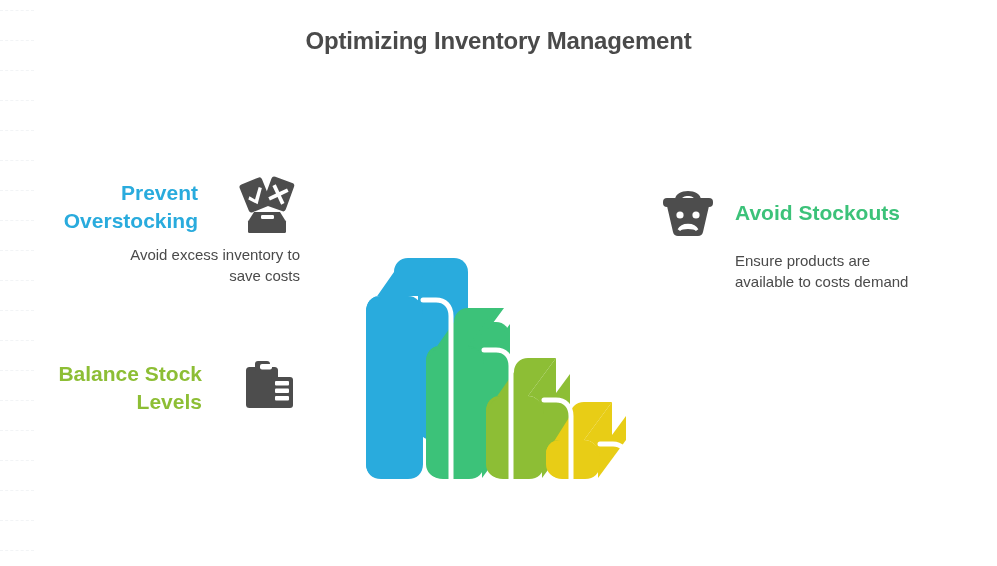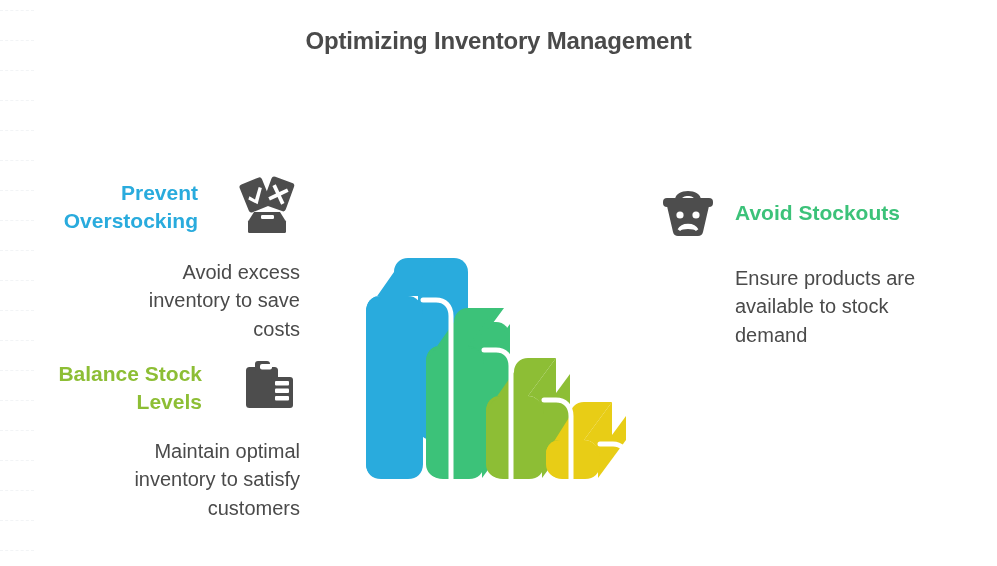--- a/index.html
+++ b/index.html
@@ -50,22 +50,22 @@
 
   .item-title {
     font-size:21px;
     font-weight:bold;
     line-height:1.32;
   }
   .item.left .item-title { text-align:right; }
   .item.right .item-title { text-align:right; }
 
   .item-desc {
-    margin-top:16px;
-    font-size:20px;
+    margin-top:2px;
+    font-size:15px;
     line-height:1.42;
     color:#4a4a4a;
   }
   .item.left .item-desc { text-align:right; }
   .item.right .item-desc { text-align:left; }
 
   .icon { flex:0 0 auto; display:block; }
 
   
   .stack {
@@ -151,21 +151,20 @@
           </g>
           <g fill="#ffffff">
             <rect x="22" y="9" width="12" height="5.5" rx="2"></rect>
             <rect x="37" y="26" width="14" height="4.6" rx="1"></rect>
             <rect x="37" y="33.5" width="14" height="4.6" rx="1"></rect>
             <rect x="37" y="41" width="14" height="4.6" rx="1"></rect>
           </g>
         </svg>
       </span>
     </div>
-    <div class="item-desc" style="width:200px; margin-left:60px;">Maintain optimal inventory to satisfy customers</div>
   </div>
 
   <div class="item right" style="left:655px; top:178px; width:290px;">
     <div class="item-head">
       <span class="icon">
         <svg width="66" height="66" viewBox="0 0 66 66">
           <g fill="#4d4d4d">
 
             <path d="M20 22 C20 10, 46 10, 46 22 L39.5 22 C39.5 16.5, 26.5 16.5, 26.5 22 Z"></path>
 
@@ -175,21 +174,21 @@
           </g>
           <g fill="#ffffff">
             <circle cx="25" cy="37" r="3.6"></circle>
             <circle cx="41" cy="37" r="3.6"></circle>
             <path d="M24 52 C27 45.5, 39 45.5, 42 52 C39 48.8, 27 48.8, 24 52 Z" stroke="#ffffff" stroke-width="3" stroke-linecap="round" fill="#ffffff"></path>
           </g>
         </svg>
       </span>
       <div class="item-title" style="color:#3cc279; max-width:200px;">Avoid Stockouts</div>
     </div>
-    <div class="item-desc" style="width:190px; margin-left:80px;">Ensure products are available to stock demand</div>
+    <div class="item-desc" style="width:190px; margin-left:80px;">Ensure products are available to costs demand</div>
   </div>
 
 
   <div class="stack">
     <svg width="285" height="280" viewBox="0 0 285 280">
 
       <g>
 
         <path d="M40 112 L40 264 C40 272 46 278 54 278 L90 278 L90 110
                  C90 102 84 96 76 96 L54 96 C46 96 40 102 40 110 Z" fill="#29abdd" transform="translate(28,-38)"></path>

